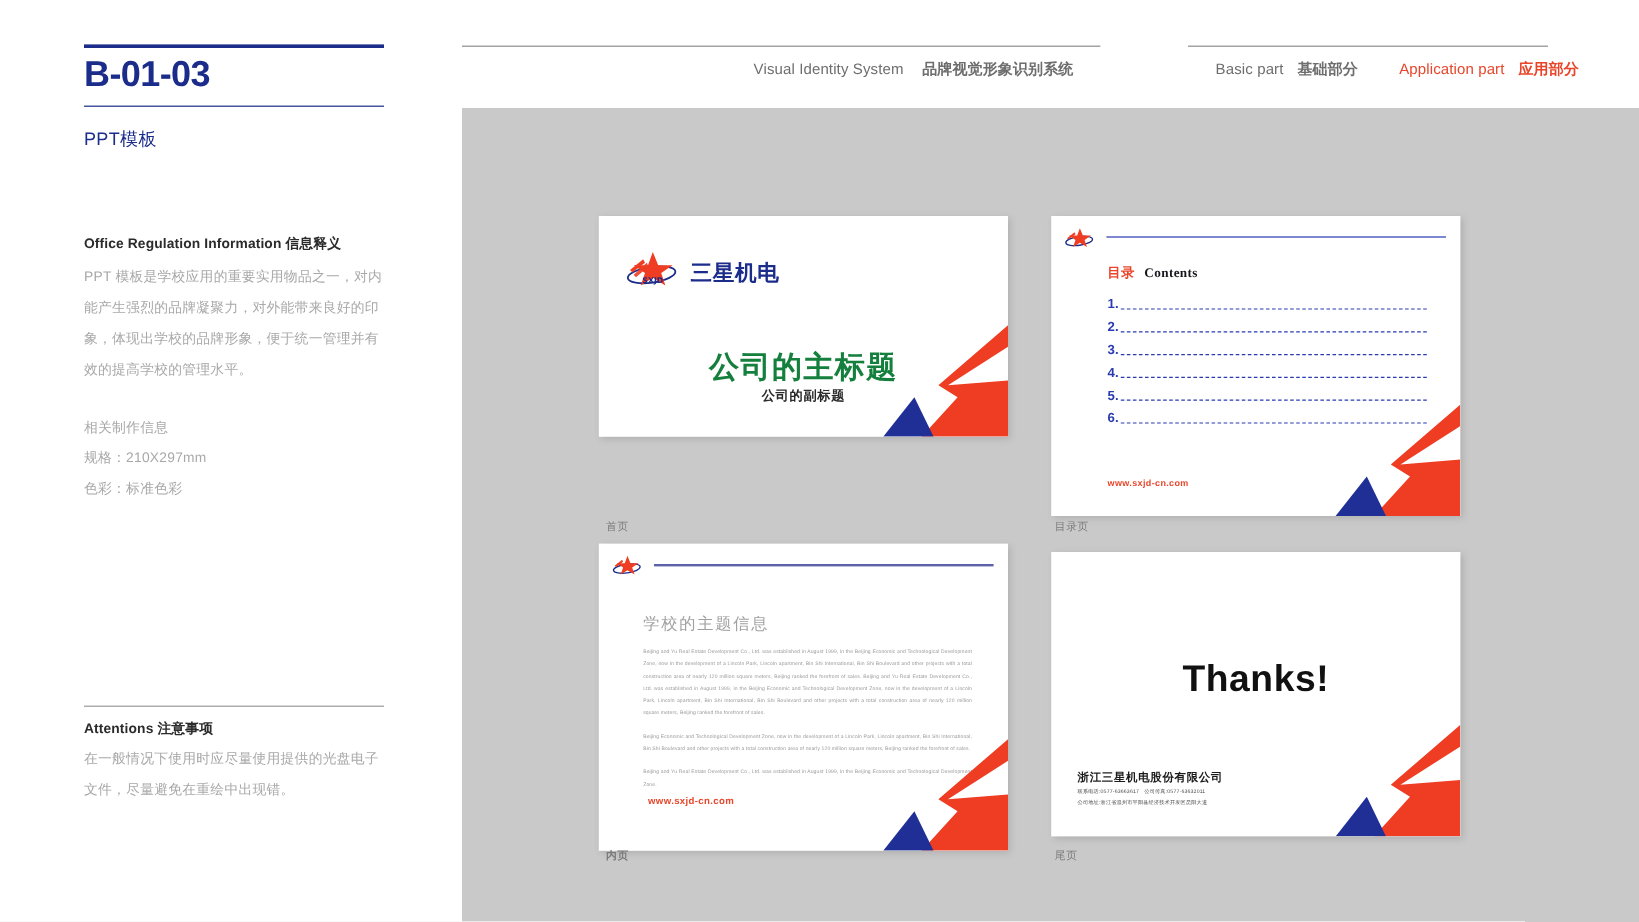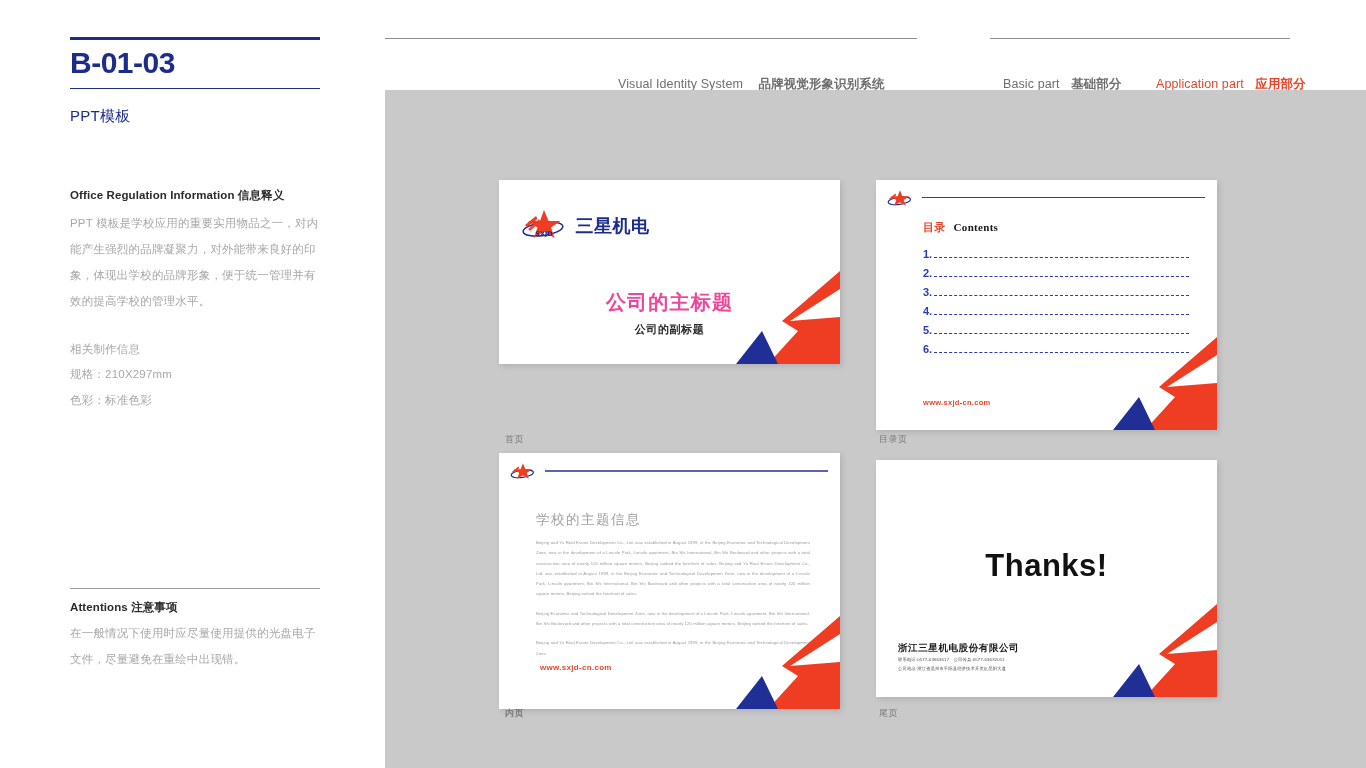--- a/index.html
+++ b/index.html
@@ -32,30 +32,30 @@
     margin-top: 0; letter-spacing: 0.1px;
   }
   .sec-head .cn { font-weight: 700; }
   .body-text {
     font-size: 11.5px; color: #a8a8a8; line-height: 2.25;
     margin-top: 8px; letter-spacing: 0.2px;
   }
   .spec-block { margin-top: 22px; }
   .spec-line { font-size: 11.5px; color: #a8a8a8; line-height: 2.25; letter-spacing: 0.2px; }
 
-  .info-section { position: absolute; top: 188px; left: 0; width: 250px; }
+  .info-section { position: absolute; top: 196px; left: 0; width: 250px; }
 
   .attentions { position: absolute; top: 588px; left: 0; width: 250px; }
   .attentions .sec-head { margin-top: 11px; }
   .attentions .body-text { margin-top: 6px; }
   .header-rules { position: absolute; left: 385px; top: 38px; width: 905px; height: 1px; }
   .hdr-rule-a { position: absolute; left: 0px;   top: 0; width: 532px; height: 1px; background: #8d8d8d; }
   .hdr-rule-b { position: absolute; left: 605px; top: 0; width: 300px; height: 1px; background: #8d8d8d; }
 
-  .header-row { position: absolute; left: 396px; top: 48px; width: 925px; height: 22px; margin-top: 26px; }
+  .header-row { position: absolute; left: 406px; top: 48px; width: 925px; height: 22px; }
   .hdr-item { position: absolute; font-size: 12.5px; color: #6e6e6e; white-space: nowrap; letter-spacing: 0.1px; }
   .hdr-vis { left: 222px; top: 2px; }
   .hdr-vis .cn { margin-left: 12px; font-weight: 600; color: #6e6e6e; }
   .hdr-basic { left: 607px; top: 2px; }
   .hdr-basic .cn { margin-left: 8px; font-weight: 600; }
   .hdr-app { left: 760px; top: 2px; color: #e8452a; }
   .hdr-app .cn { margin-left: 8px; font-weight: 600; color: #e8452a; }
 
   
   .canvas { position: absolute; left: 385px; top: 90px; width: 981px; height: 678px; background: #c9c9c9; }
@@ -76,21 +76,21 @@
   .cap3 { left: 505px; top: 707px; font-weight: bold; }
   .cap4 { left: 879px; top: 707px; }
 
   
   .corner-deco { position: absolute; right: 0; bottom: 0; width: 150px; height: 105px; pointer-events: none; }
 
   
   .s1-logo { position: absolute; left: 22px; top: 28px; }
   .s1-title {
     position: absolute; left: 0; right: 0; top: 109px; text-align: center;
-    font-size: 20px; font-weight: bold; color: #ec4899; letter-spacing: 1.2px;
+    font-size: 25px; font-weight: bold; color: #15803d; letter-spacing: 1.2px;
   }
   .s1-sub {
     position: absolute; left: 0; right: 0; top: 142px; text-align: center;
     font-size: 11px; font-weight: bold; color: #2a2a2a; letter-spacing: 0.6px;
   }
 
   
   .logo-mark { position: relative; display: inline-block; vertical-align: middle; }
   .logo-word {
     display: inline-block; vertical-align: middle; margin-left: 0;

